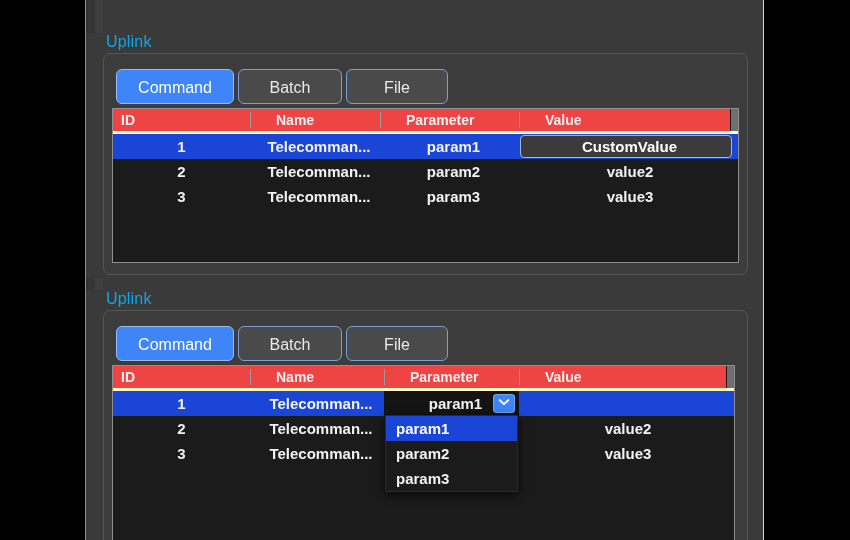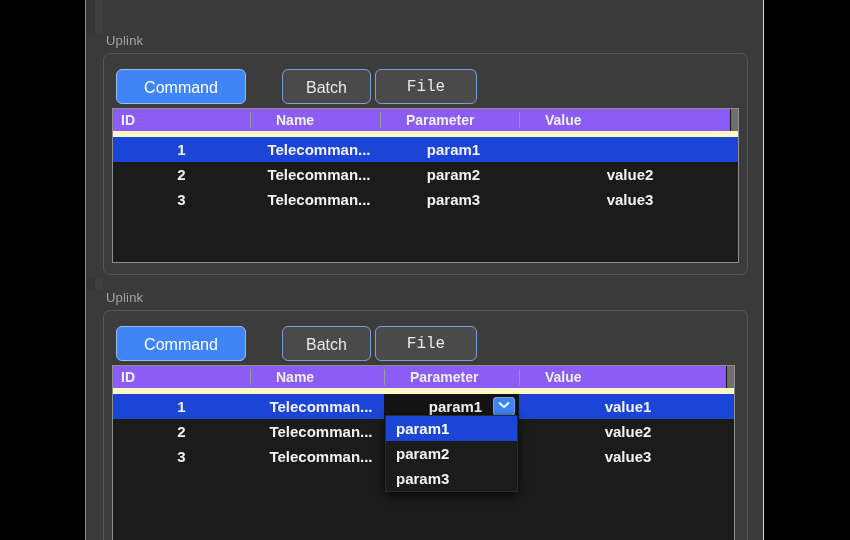--- a/index.html
+++ b/index.html
@@ -41,22 +41,22 @@
     position: absolute;
     left: 0;
     width: 679px;
     background: #3a3a3a;
     box-sizing: border-box;
   }
   .panel-title {
     position: absolute;
     left: 20px;
     top: 0px;
-    font-size: 13px;
-    color: #a3a3a3;
+    font-size: 16px;
+    color: #0ea5e9;
     letter-spacing: .2px;
   }
   .panel-body {
     position: absolute;
     left: 17px;
     top: 20px;
     width: 645px;
     background: #3c3c3c;
     border: 1px solid #555555;
     border-radius: 7px;
@@ -83,38 +83,38 @@
     box-sizing: border-box;
     margin-right: 4px;
     cursor: default;
     user-select: none;
   }
   .tab.active {
     background: #3f85f7;
     color: #ffffff;
     border-color: #9bbcf0;
   }
-  .tab.w-command { width: 130px; }
-  .tab.w-batch   { width: 89px; margin-left: 32px; }
-  .tab.w-file    { width: 102px; font-family: Liberation Mono, monospace; }
+  .tab.w-command { width: 118px; }
+  .tab.w-batch   { width: 104px; }
+  .tab.w-file    { width: 102px; }
 
   
   .table {
     position: absolute;
     left: 8px;
     background: #1b1b1b;
     border: 1px solid #8f8f8f;
     box-sizing: border-box;
     overflow: hidden;
   }
   .thead {
     display: flex;
     height: 22px;
-    background: #8b5cf6;
-    border-bottom: 6px solid #fef9c3;
+    background: #ef4444;
+    border-bottom: 3px solid #fef9c3;
     position: relative;
   }
   .th {
     height: 22px;
     line-height: 22px;
     font-size: 14px;
     font-weight: bold;
     color: #f0f0f0;
     box-sizing: border-box;
     padding-left: 26px;
@@ -259,20 +259,23 @@
             <div class="th sep" style="width:214px;">Value</div>
             <div class="th-corner"></div>
           </div>
 
           <div class="tbody">
 
             <div class="trow selected">
               <div class="td c-id" style="width:137px;">1</div>
               <div class="td c-name" style="width:130px;">Telecomman...</div>
               <div class="td c-param" style="width:139px;">param1</div>
+              <div class="td c-value" style="width:214px;">
+                <div class="cell-editor">CustomValue</div>
+              </div>
             </div>
 
             <div class="trow">
               <div class="td c-id" style="width:137px;">2</div>
               <div class="td c-name" style="width:130px;">Telecomman...</div>
               <div class="td c-param" style="width:139px;">param2</div>
               <div class="td c-value" style="width:214px;">value2</div>
             </div>
 
             <div class="trow">
@@ -313,21 +316,20 @@
               <div class="td c-id" style="width:137px;">1</div>
               <div class="td c-name" style="width:134px;">Telecomman...</div>
               <div class="td c-param combo-cell" style="width:135px;">
                 <span>param1</span>
                 <span class="combo-arrow">
                   <svg width="12" height="8" viewBox="0 0 12 8" aria-hidden="true">
                     <path d="M1.5 2 L6 6.2 L10.5 2" fill="none" stroke="#ffffff" stroke-width="1.8" stroke-linecap="round" stroke-linejoin="round"></path>
                   </svg>
                 </span>
               </div>
-              <div class="td c-value" style="width:210px;">value1</div>
             </div>
 
             <div class="trow">
               <div class="td c-id" style="width:137px;">2</div>
               <div class="td c-name" style="width:134px;">Telecomman...</div>
               <div class="td c-param" style="width:135px;">param2</div>
               <div class="td c-value" style="width:210px;">value2</div>
             </div>
 
             <div class="trow">

